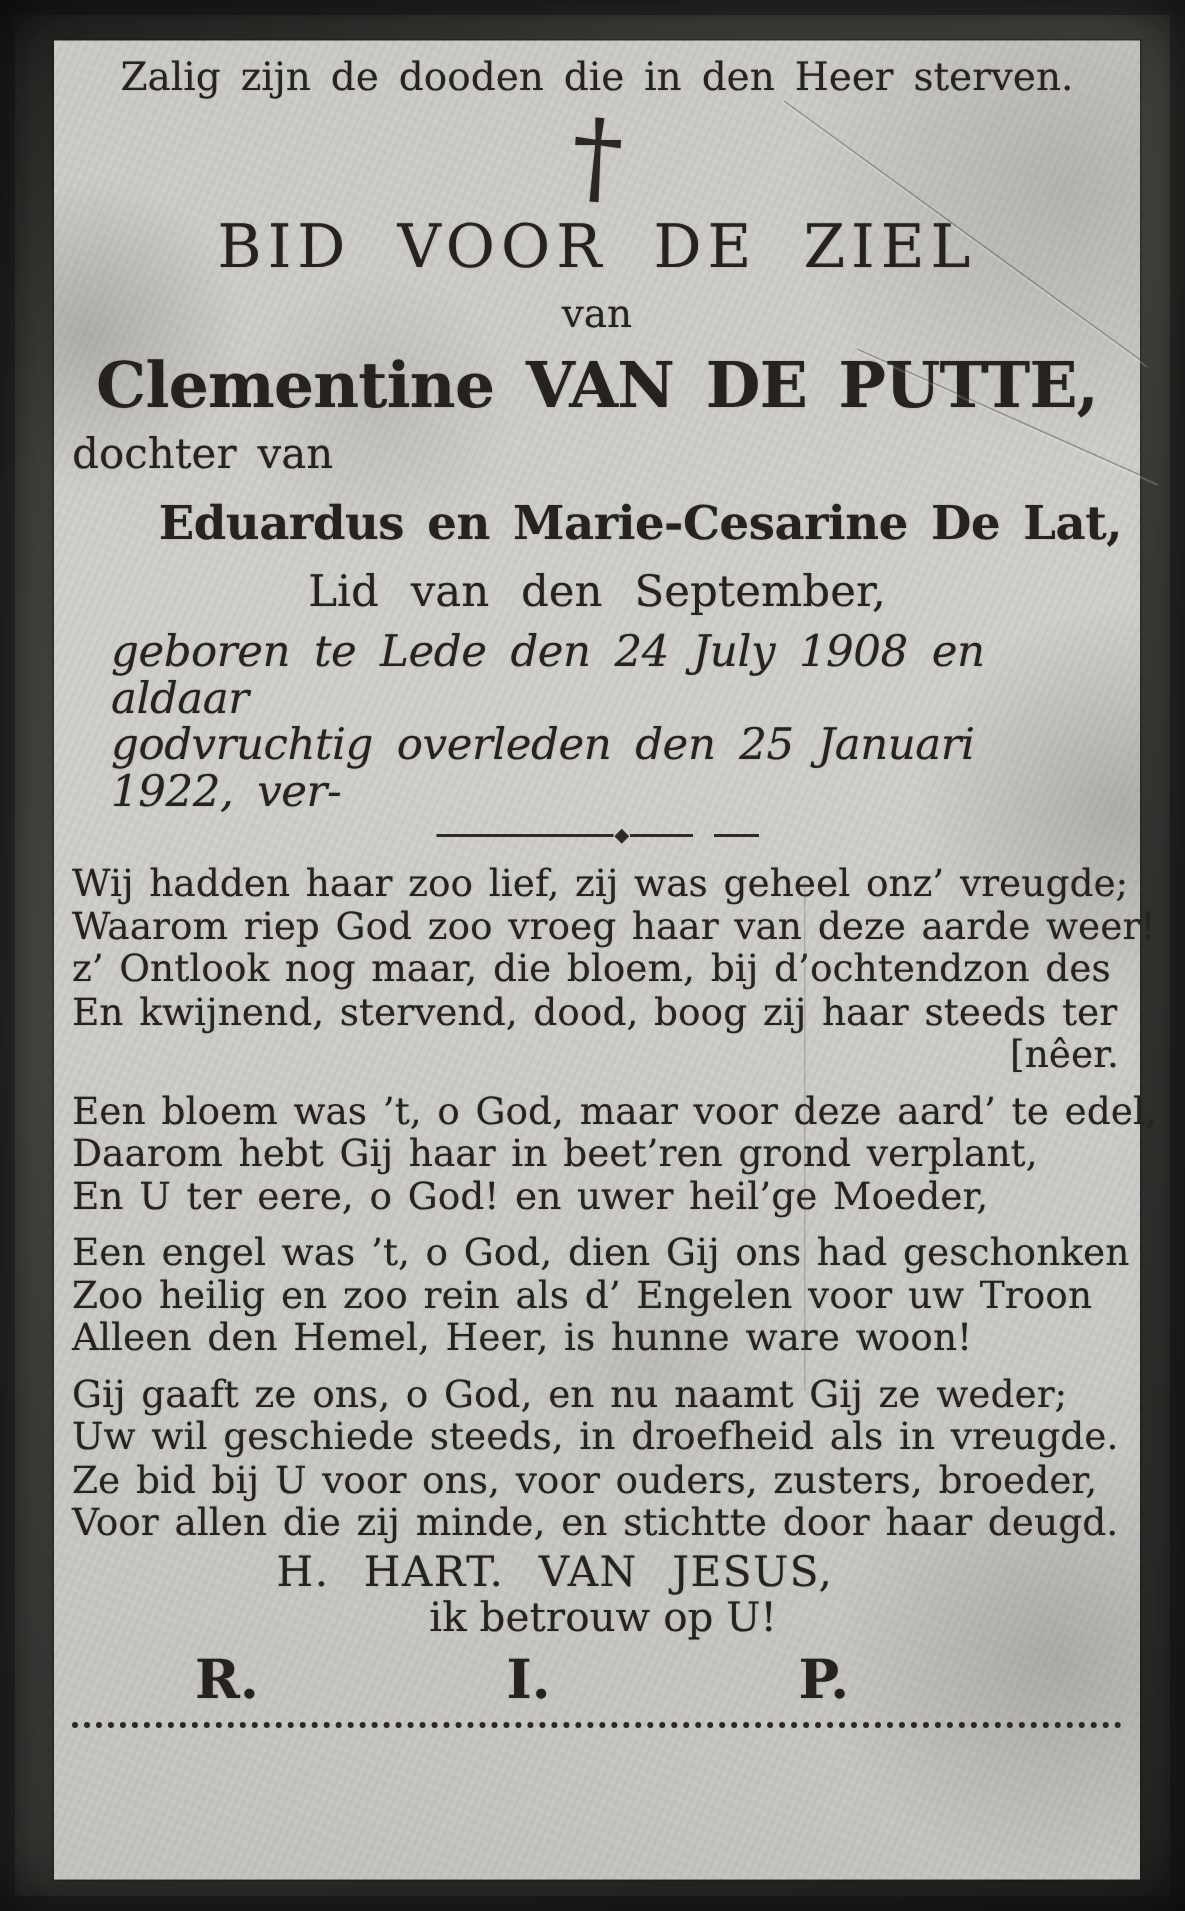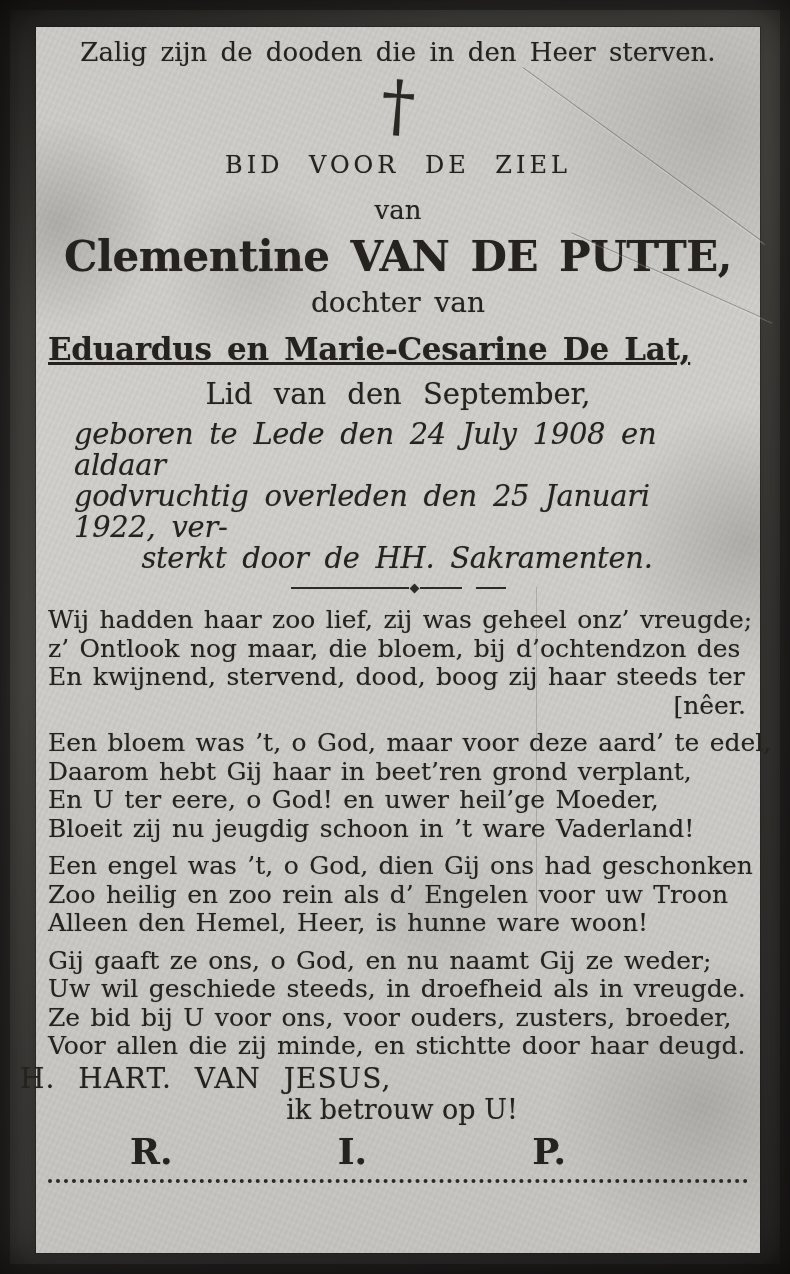--- a/index.html
+++ b/index.html
@@ -34,39 +34,39 @@
   }
   .crease{position:absolute;background:rgba(66,64,60,.42);pointer-events:none;
     box-shadow:0 1px 1px rgba(255,255,255,.30);}
   .crease.c1{top:128px;right:-34px;width:300px;height:1px;transform:rotate(36deg);}
   .crease.c2{top:250px;right:-22px;width:220px;height:1px;transform:rotate(24deg);}
   .crease.c3{top:560px;left:500px;width:1px;height:340px;background:rgba(80,77,72,.25);box-shadow:none;}
   .center{text-align:center;}
   .motto{margin-top:6px;font-size:26px;line-height:30px;text-align:center;word-spacing:5px;}
   .cross-row{margin-top:2px;height:74px;line-height:74px;text-align:center;}
   .cross{font-size:68px;display:inline-block;transform:rotate(4deg);color:#2b2823;}
-  .title{font-size:24px;line-height:44px;text-align:center;letter-spacing:4px;word-spacing:14px;}
+  .title{font-size:40px;line-height:44px;text-align:center;letter-spacing:4px;word-spacing:14px;}
   .van{margin-top:8px;font-size:26px;line-height:30px;text-align:center;}
   .name{margin-top:6px;font-size:42px;line-height:52px;font-weight:bold;text-align:center;word-spacing:7px;letter-spacing:-.5px;}
-  .relation{margin-top:4px;font-size:28px;line-height:32px;text-align:center;word-spacing:5px;}
-  .parents{margin-top:10px;font-size:31px;line-height:40px;font-weight:bold;text-align:left;word-spacing:5px;letter-spacing:-.3px;text-decoration:underline;}
+  .relation{margin-top:4px;font-size:28px;line-height:32px;text-align:left;word-spacing:5px;}
+  .parents{margin-top:10px;font-size:31px;line-height:40px;font-weight:bold;text-align:right;word-spacing:5px;letter-spacing:-.3px;}
   .membership{margin-top:8px;font-size:29px;line-height:34px;text-align:center;word-spacing:12px;}
   .bio{margin:8px 28px 0 26px;font-style:italic;font-size:29px;line-height:31px;word-spacing:7px;letter-spacing:-.3px;}
   .ornament{margin:8px auto 0;width:240px;height:12px;display:flex;align-items:center;justify-content:center;}
   .ornament .bar{height:2px;background:#2e2b27;}
   .ornament .b1{width:118px;}
   .ornament .b2{width:42px;}
   .ornament .b3{width:30px;margin-left:14px;}
   .ornament .gem{width:7px;height:7px;background:#2e2b27;transform:rotate(45deg);margin:0 2px;}
   .poem{margin-top:12px;}
   .stanza{margin-top:9px;}
   .stanza.first{margin-top:0;}
   .poem .line{font-size:25px;line-height:28.5px;white-space:nowrap;word-spacing:2.5px;}
   .poem .turn{text-align:right;padding-right:2px;}
-  .dedication{margin-top:2px;font-size:28px;line-height:32px;letter-spacing:1px;word-spacing:13px;transform:translateX(-28px);}
+  .dedication{margin-top:2px;font-size:28px;line-height:32px;text-align:center;letter-spacing:1px;word-spacing:13px;transform:translateX(-28px);}
   .trust-row{display:flex;justify-content:center;align-items:baseline;font-size:27px;line-height:30px;padding:0 6px 0 14px;}
   .rip-row{display:flex;justify-content:space-between;width:436px;margin:6px 0 0 82px;font-size:36px;line-height:40px;font-weight:bold;}
   .dotted{margin-top:8px;border-top:4px dotted #2c2925;height:0;}
 </style>
 </head>
 <body>
 
 <div class="scan">
   <div class="frame-shade"></div>
 
@@ -84,42 +84,41 @@
     <div class="title">BID VOOR DE ZIEL</div>
     <div class="van">van</div>
     <div class="name">Clementine VAN DE PUTTE,</div>
     <div class="relation">dochter van</div>
     <div class="parents">Eduardus en Marie-Cesarine De Lat,</div>
     <div class="membership">Lid van den September,</div>
 
     <div class="bio">
       <div>geboren te Lede den 24 July 1908 en aldaar</div>
       <div>godvruchtig overleden den 25 Januari 1922, ver-</div>
-      <div class="center">sterkt door de HH. Sakramenten.</div>
     </div>
 
     <div class="ornament">
       <span class="bar b1"></span>
       <span class="gem"></span>
       <span class="bar b2"></span>
       <span class="bar b3"></span>
     </div>
 
     <div class="poem">
       <div class="stanza first">
         <div class="line">Wij hadden haar zoo lief, zij was geheel onz’ vreugde;</div>
+        <div class="line">Waarom riep God zoo vroeg haar van deze aarde weer!</div>
         <div class="line">z’ Ontlook nog maar, die bloem, bij d’ochtendzon des</div>
         <div class="line">En kwijnend, stervend, dood, boog zij haar steeds ter</div>
         <div class="line turn">[nêer.</div>
       </div>
       <div class="stanza">
         <div class="line">Een bloem was ’t, o God, maar voor deze aard’ te edel,</div>
         <div class="line">Daarom hebt Gij haar in beet’ren grond verplant,</div>
         <div class="line">En U ter eere, o God! en uwer heil’ge Moeder,</div>
-        <div class="line">Bloeit zij nu jeugdig schoon in ’t ware Vaderland!</div>
       </div>
       <div class="stanza">
         <div class="line">Een engel was ’t, o God, dien Gij ons had geschonken</div>
         <div class="line">Zoo heilig en zoo rein als d’ Engelen voor uw Troon</div>
         <div class="line">Alleen den Hemel, Heer, is hunne ware woon!</div>
       </div>
       <div class="stanza">
         <div class="line">Gij gaaft ze ons, o God, en nu naamt Gij ze weder;</div>
         <div class="line">Uw wil geschiede steeds, in droefheid als in vreugde.</div>
         <div class="line">Ze bid bij U voor ons, voor ouders, zusters, broeder,</div>

